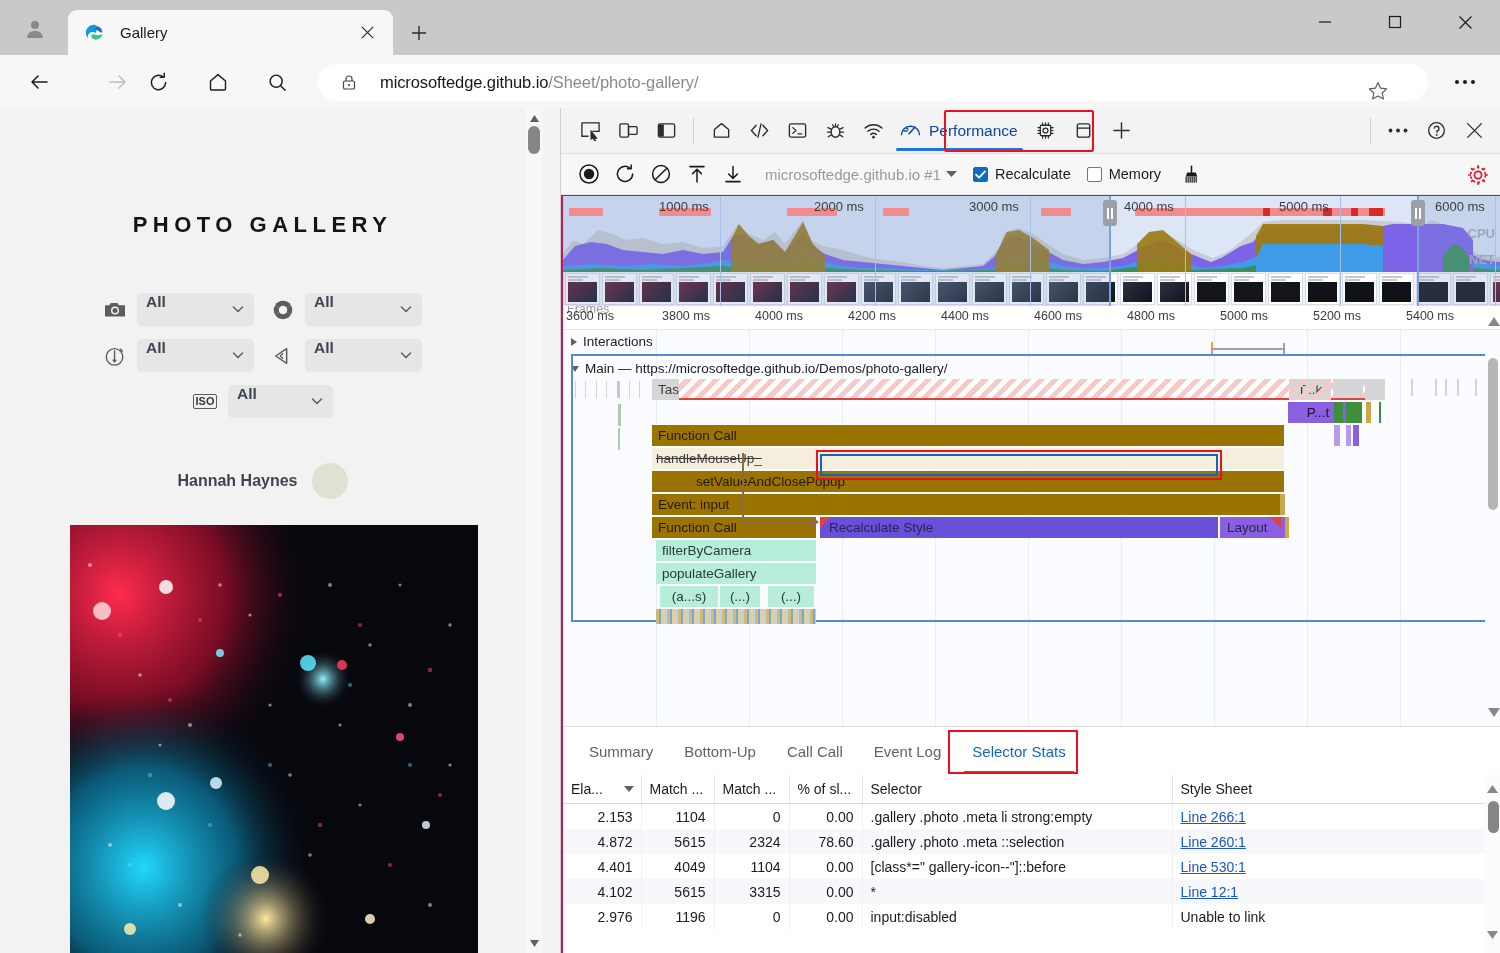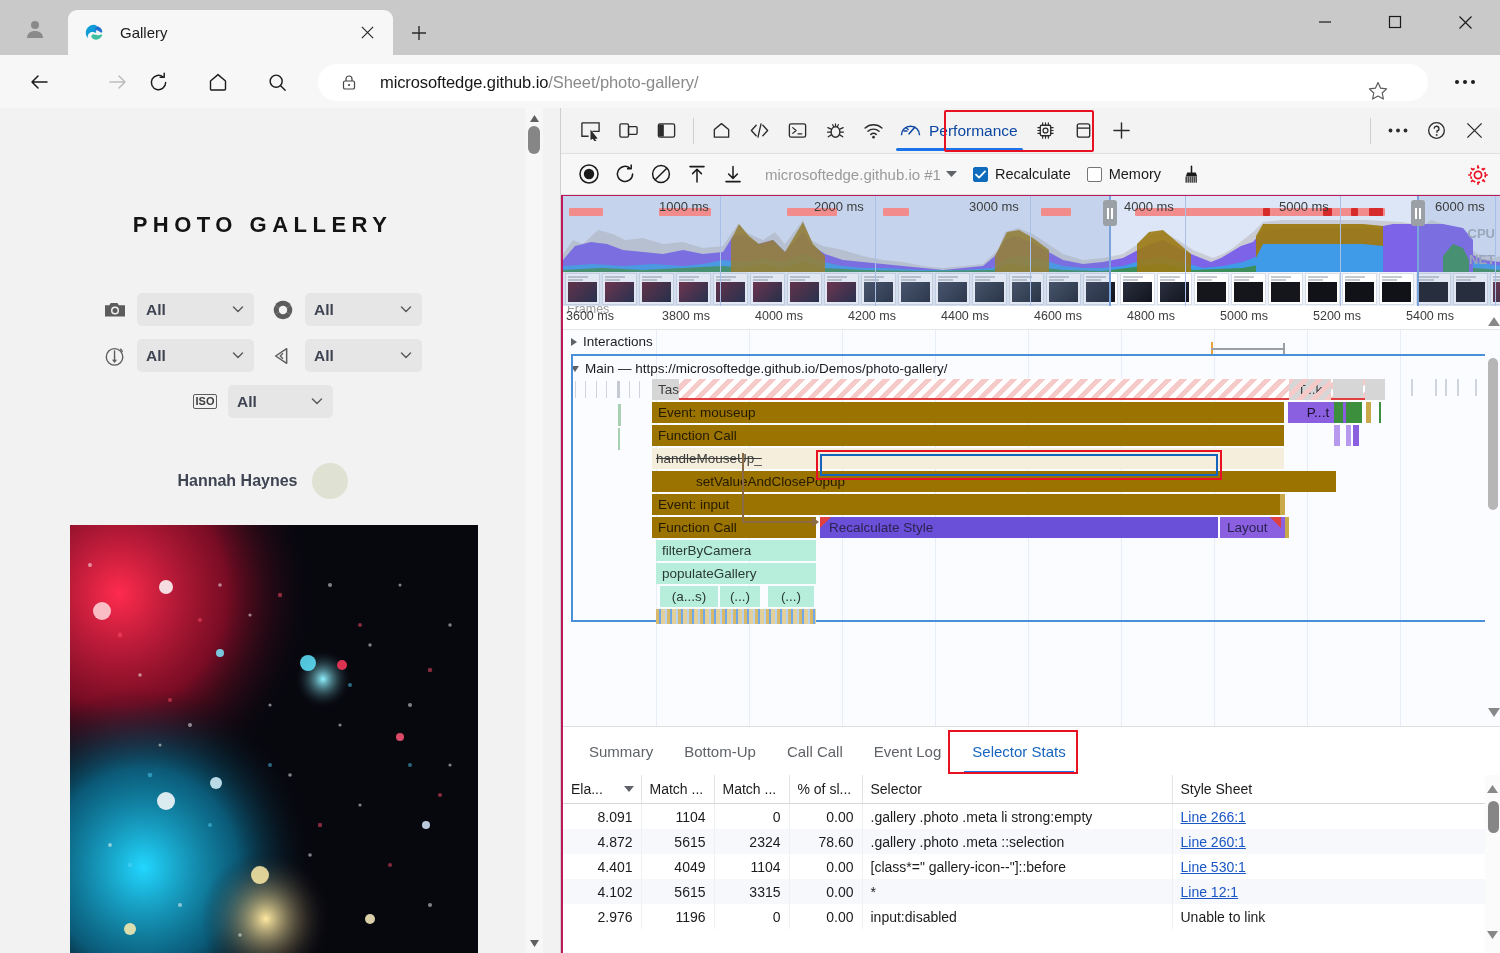--- a/index.html
+++ b/index.html
@@ -49,21 +49,21 @@
   #page-scrollbar { position:absolute; right:0px; top:0; width:18px; height:845px; background:#f7f7f7; border-radius:0; }
   #page-scroll-thumb { position:absolute; left:3px; top:18px; width:12px; height:28px; background:#868686; border-radius:6px; }
   .sb-arrow { position:absolute; left:0; width:18px; height:16px; display:flex; align-items:center; justify-content:center; }
   #gallery-title { position:absolute; left:0; top:104px; width:525px; text-align:center;
      font-size:22px; font-weight:700; letter-spacing:5.5px; color:#141414; }
   .filters { position:absolute; left:0; top:185px; width:525px; }
   .filter-row { display:flex; justify-content:center; align-items:center; gap:17px; margin-bottom:13px; }
   .filter-grp { display:flex; align-items:center; gap:10px; }
   .f-icon { width:24px; height:24px; display:flex; align-items:center; justify-content:center; color:#5c5c5c; }
   .f-select { width:117px; height:33px; background:#e6e6e6; border-radius:5px; display:flex;
-     align-items:center; padding:0 9px; position:relative; }
+     align-items:flex-start; padding:0 9px; position:relative; }
   .f-select .lbl { font-size:15.5px; font-weight:700; color:#3f4452; }
   .f-select .chev { position:absolute; right:9px; top:9px; }
   #author { position:absolute; left:0; top:355px; width:525px; display:flex; justify-content:center;
      align-items:center; gap:14px; }
   #author .name { font-size:16px; font-weight:700; color:#3f4452; }
   #author .avatar { width:36px; height:36px; border-radius:50%; background:#dfe1d3; }
   #photo { position:absolute; left:70px; top:417px; width:408px; height:428px; overflow:hidden;
      background:#0a0a12; }
 
   
@@ -912,43 +912,40 @@
              background:repeating-linear-gradient(-45deg,#f7caca 0 5px,rgba(255,255,255,0) 5px 10px);"></div>
         <div style="position:absolute;left:770px;top:73px;width:30px;height:21px;background:#d6d6d6;
              border-bottom:2px solid #e04040;"></div>
         <div style="position:absolute;left:802px;top:73px;width:20px;height:21px;background:#d6d6d6;"></div>
         <div style="position:absolute;left:848px;top:73px;width:1.5px;height:17px;background:#cfd4de;"></div>
         <div style="position:absolute;left:872px;top:73px;width:1.5px;height:17px;background:#cfd4de;"></div>
         <div style="position:absolute;left:882px;top:73px;width:1.5px;height:17px;background:#cfd4de;"></div>
         <div style="position:absolute;left:894px;top:73px;width:1.5px;height:17px;background:#cfd4de;"></div>
         <div style="position:absolute;left:912px;top:73px;width:1.5px;height:17px;background:#cfd4de;"></div>
 
-        <div class="fc-row" style="left:89px; top:96px; width:632px; background:#9a7300; color:#241a00;">
-          <span>Event: mouseup</span>
-        </div>
         <div class="fc-row" style="left:725px; top:96px; width:60px; background:#8a5fe0; color:#1a1030; justify-content:center; padding-left:0;">
           <span>P...t</span>
         </div>
         <div style="position:absolute;left:771px;top:96px;width:9px;height:21px;background:#3c8f3c;"></div>
         <div style="position:absolute;left:783px;top:96px;width:16px;height:21px;background:#3c8f3c;"></div>
         <div style="position:absolute;left:803px;top:96px;width:5px;height:21px;background:#c9a94a;"></div>
         <div style="position:absolute;left:816px;top:96px;width:2px;height:21px;background:#3c8f3c;"></div>
 
         <div class="fc-row" style="left:89px; top:119px; width:632px; background:#9a7300; color:#241a00;">
           <span>Function Call</span>
         </div>
         <div style="position:absolute;left:771px;top:119px;width:6px;height:21px;background:#b79aee;"></div>
         <div style="position:absolute;left:783px;top:119px;width:5px;height:21px;background:#b79aee;"></div>
         <div style="position:absolute;left:790px;top:119px;width:6px;height:21px;background:#8a5fe0;"></div>
 
         <div class="fc-row" style="left:89px; top:142px; width:632px; background:#f5eedc; color:#3c3c3c; padding-left:4px;">
           <span style="text-decoration:line-through;">handleMouseUp_</span>
         </div>
 
-        <div class="fc-row" style="left:89px; top:165px; width:684px; background:#9a7300; color:#241a00;padding-left:44px;">
+        <div class="fc-row" style="left:89px; top:165px; width:632px; background:#9a7300; color:#241a00;padding-left:44px;">
           <span>setValueAndClosePopup</span>
         </div>
 
         <div class="fc-row" style="left:89px; top:188px; width:632px; background:#9a7300; color:#241a00;">
           <span>Event: input</span>
         </div>
         <div style="position:absolute;left:717px;top:188px;width:5px;height:21px;background:#c9a94a;"></div>
 
         <div class="fc-row" style="left:89px; top:211px; width:164px; background:#9a7300; color:#241a00;">
           <span>Function Call</span>
@@ -1031,21 +1028,21 @@
               </th>
               <th class="num">Match ...</th>
               <th class="num">Match ...</th>
               <th class="num">% of sl...</th>
               <th>Selector</th>
               <th style="border-right:none;">Style Sheet</th>
             </tr>
           </thead>
           <tbody id="tbl-body">
               <tr>
-                <td class="num">8.091</td>
+                <td class="num">2.153</td>
                 <td class="num">1104</td>
                 <td class="num">0</td>
                 <td class="num">0.00</td>
                 <td>.gallery .photo .meta li strong:empty</td>
                 <td style="border-right: none;"><a href="#">Line 266:1</a></td>
               </tr>
               <tr>
                 <td class="num">4.872</td>
                 <td class="num">5615</td>
                 <td class="num">2324</td>

